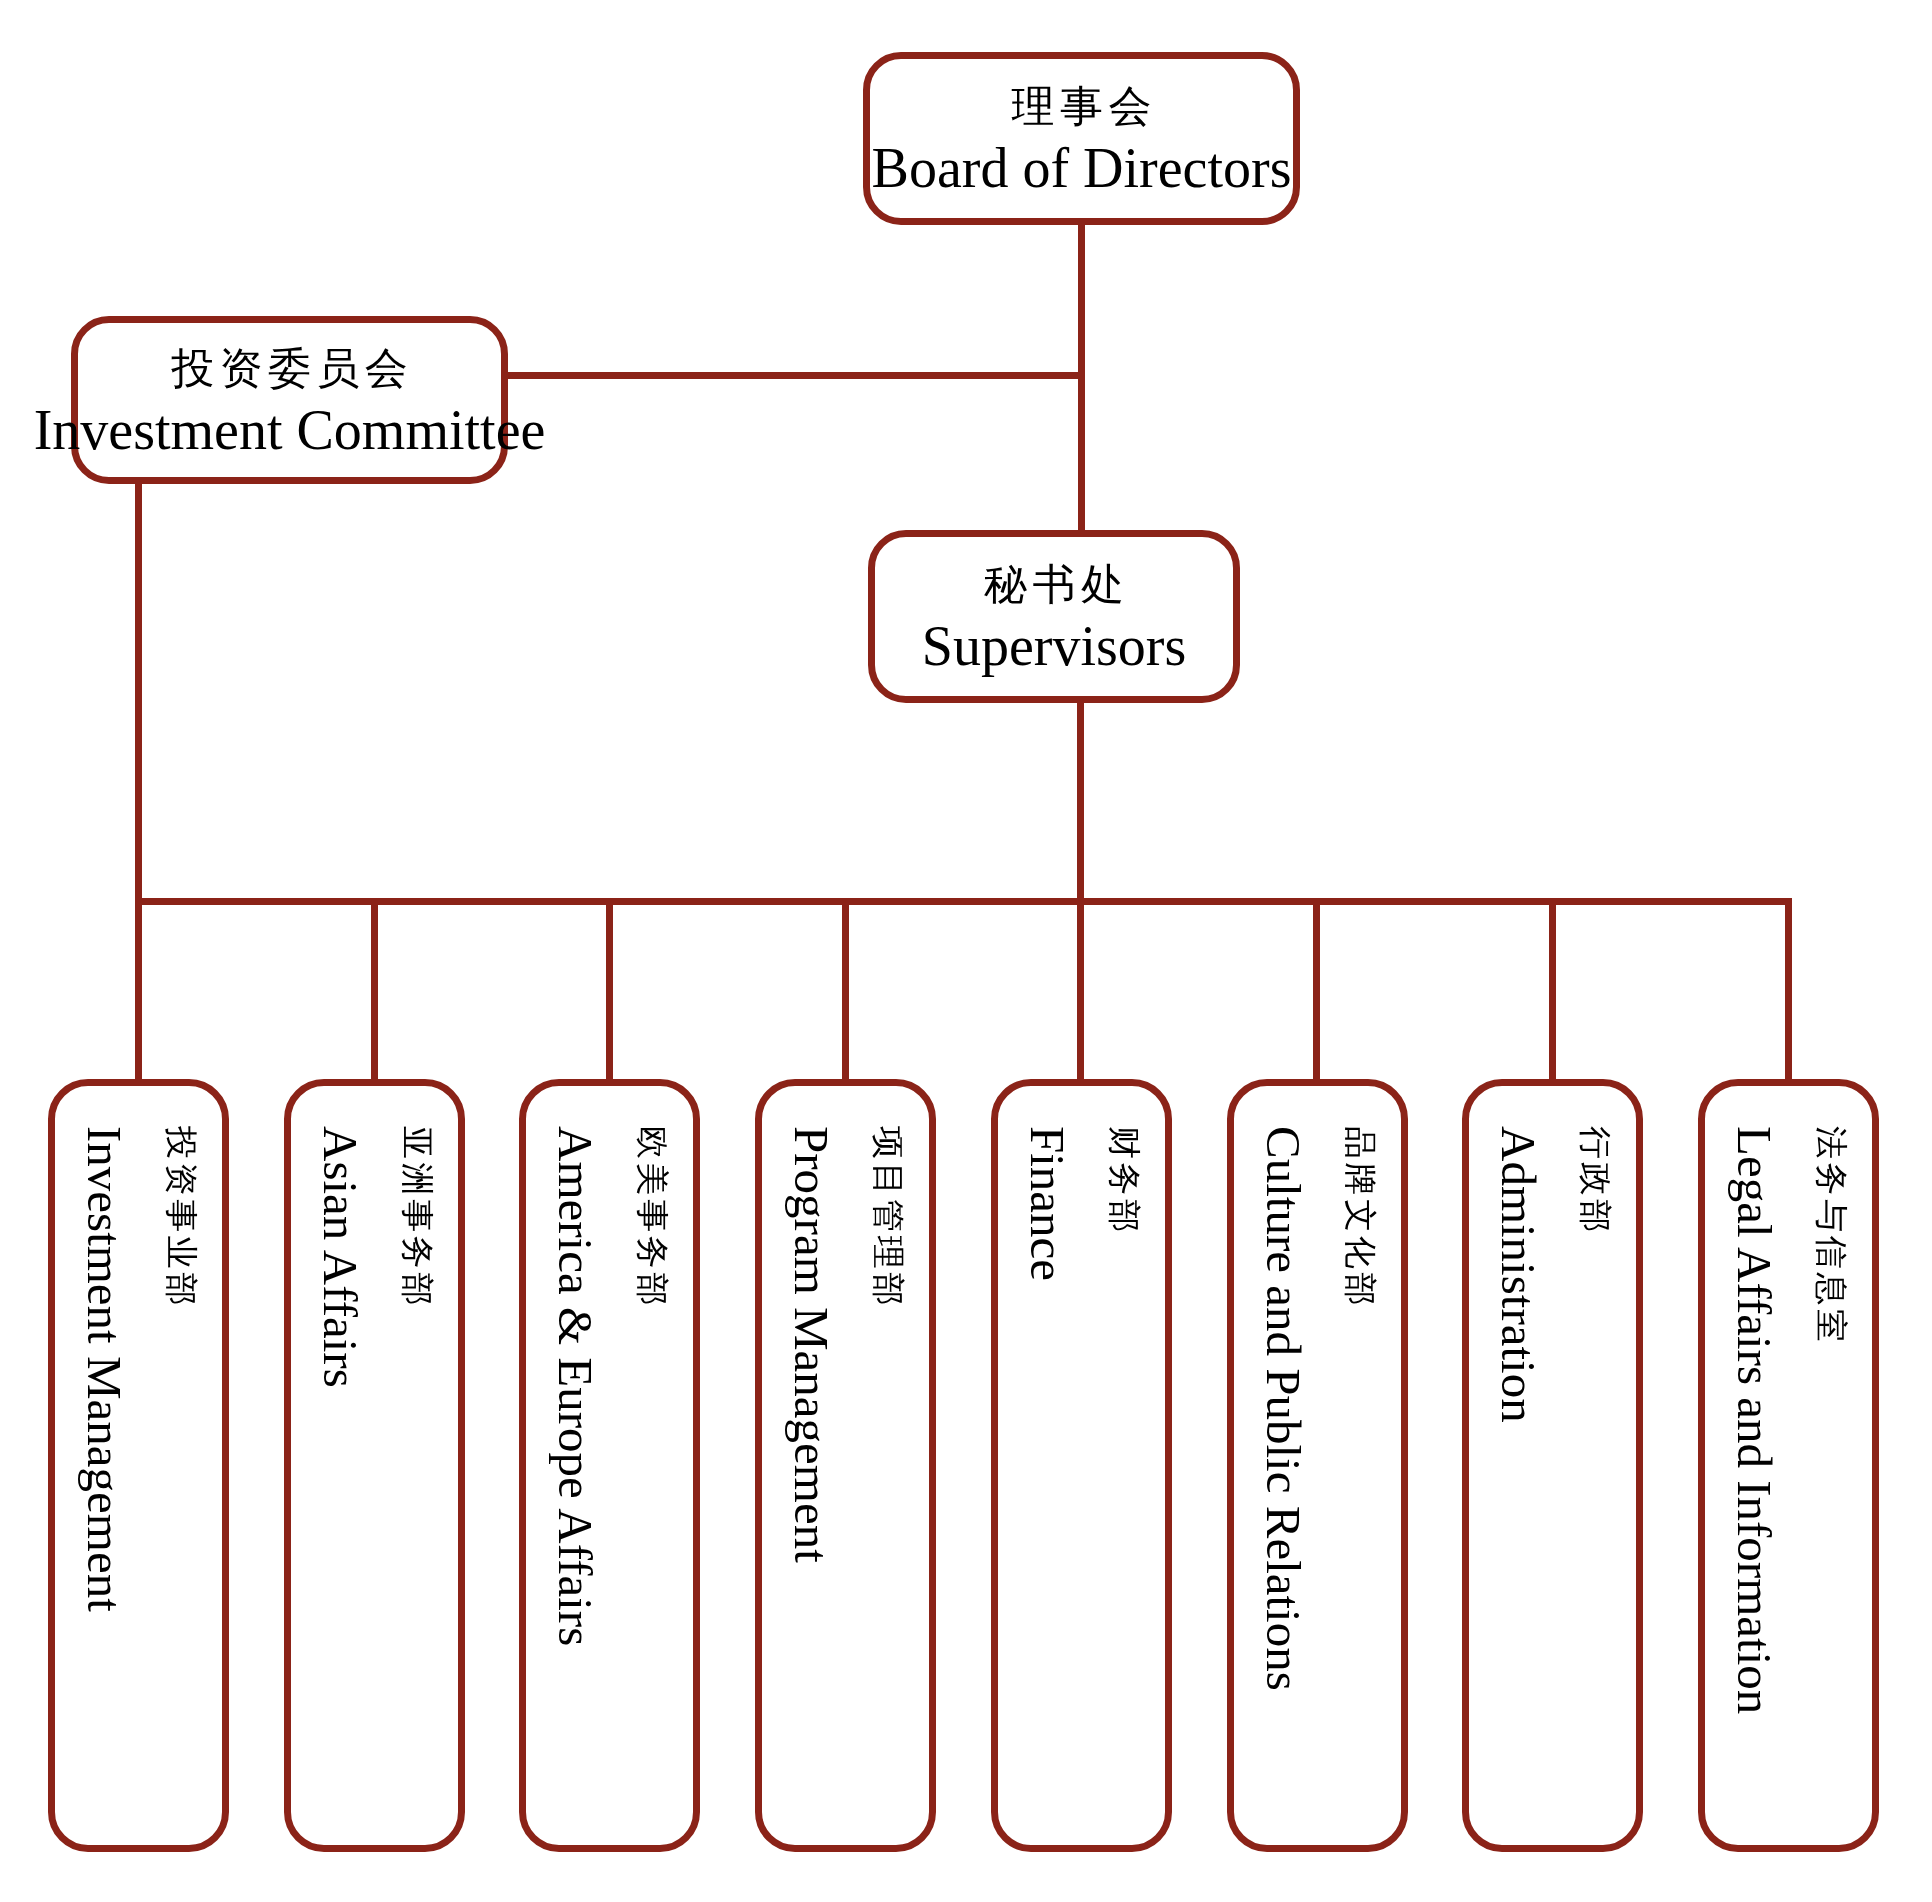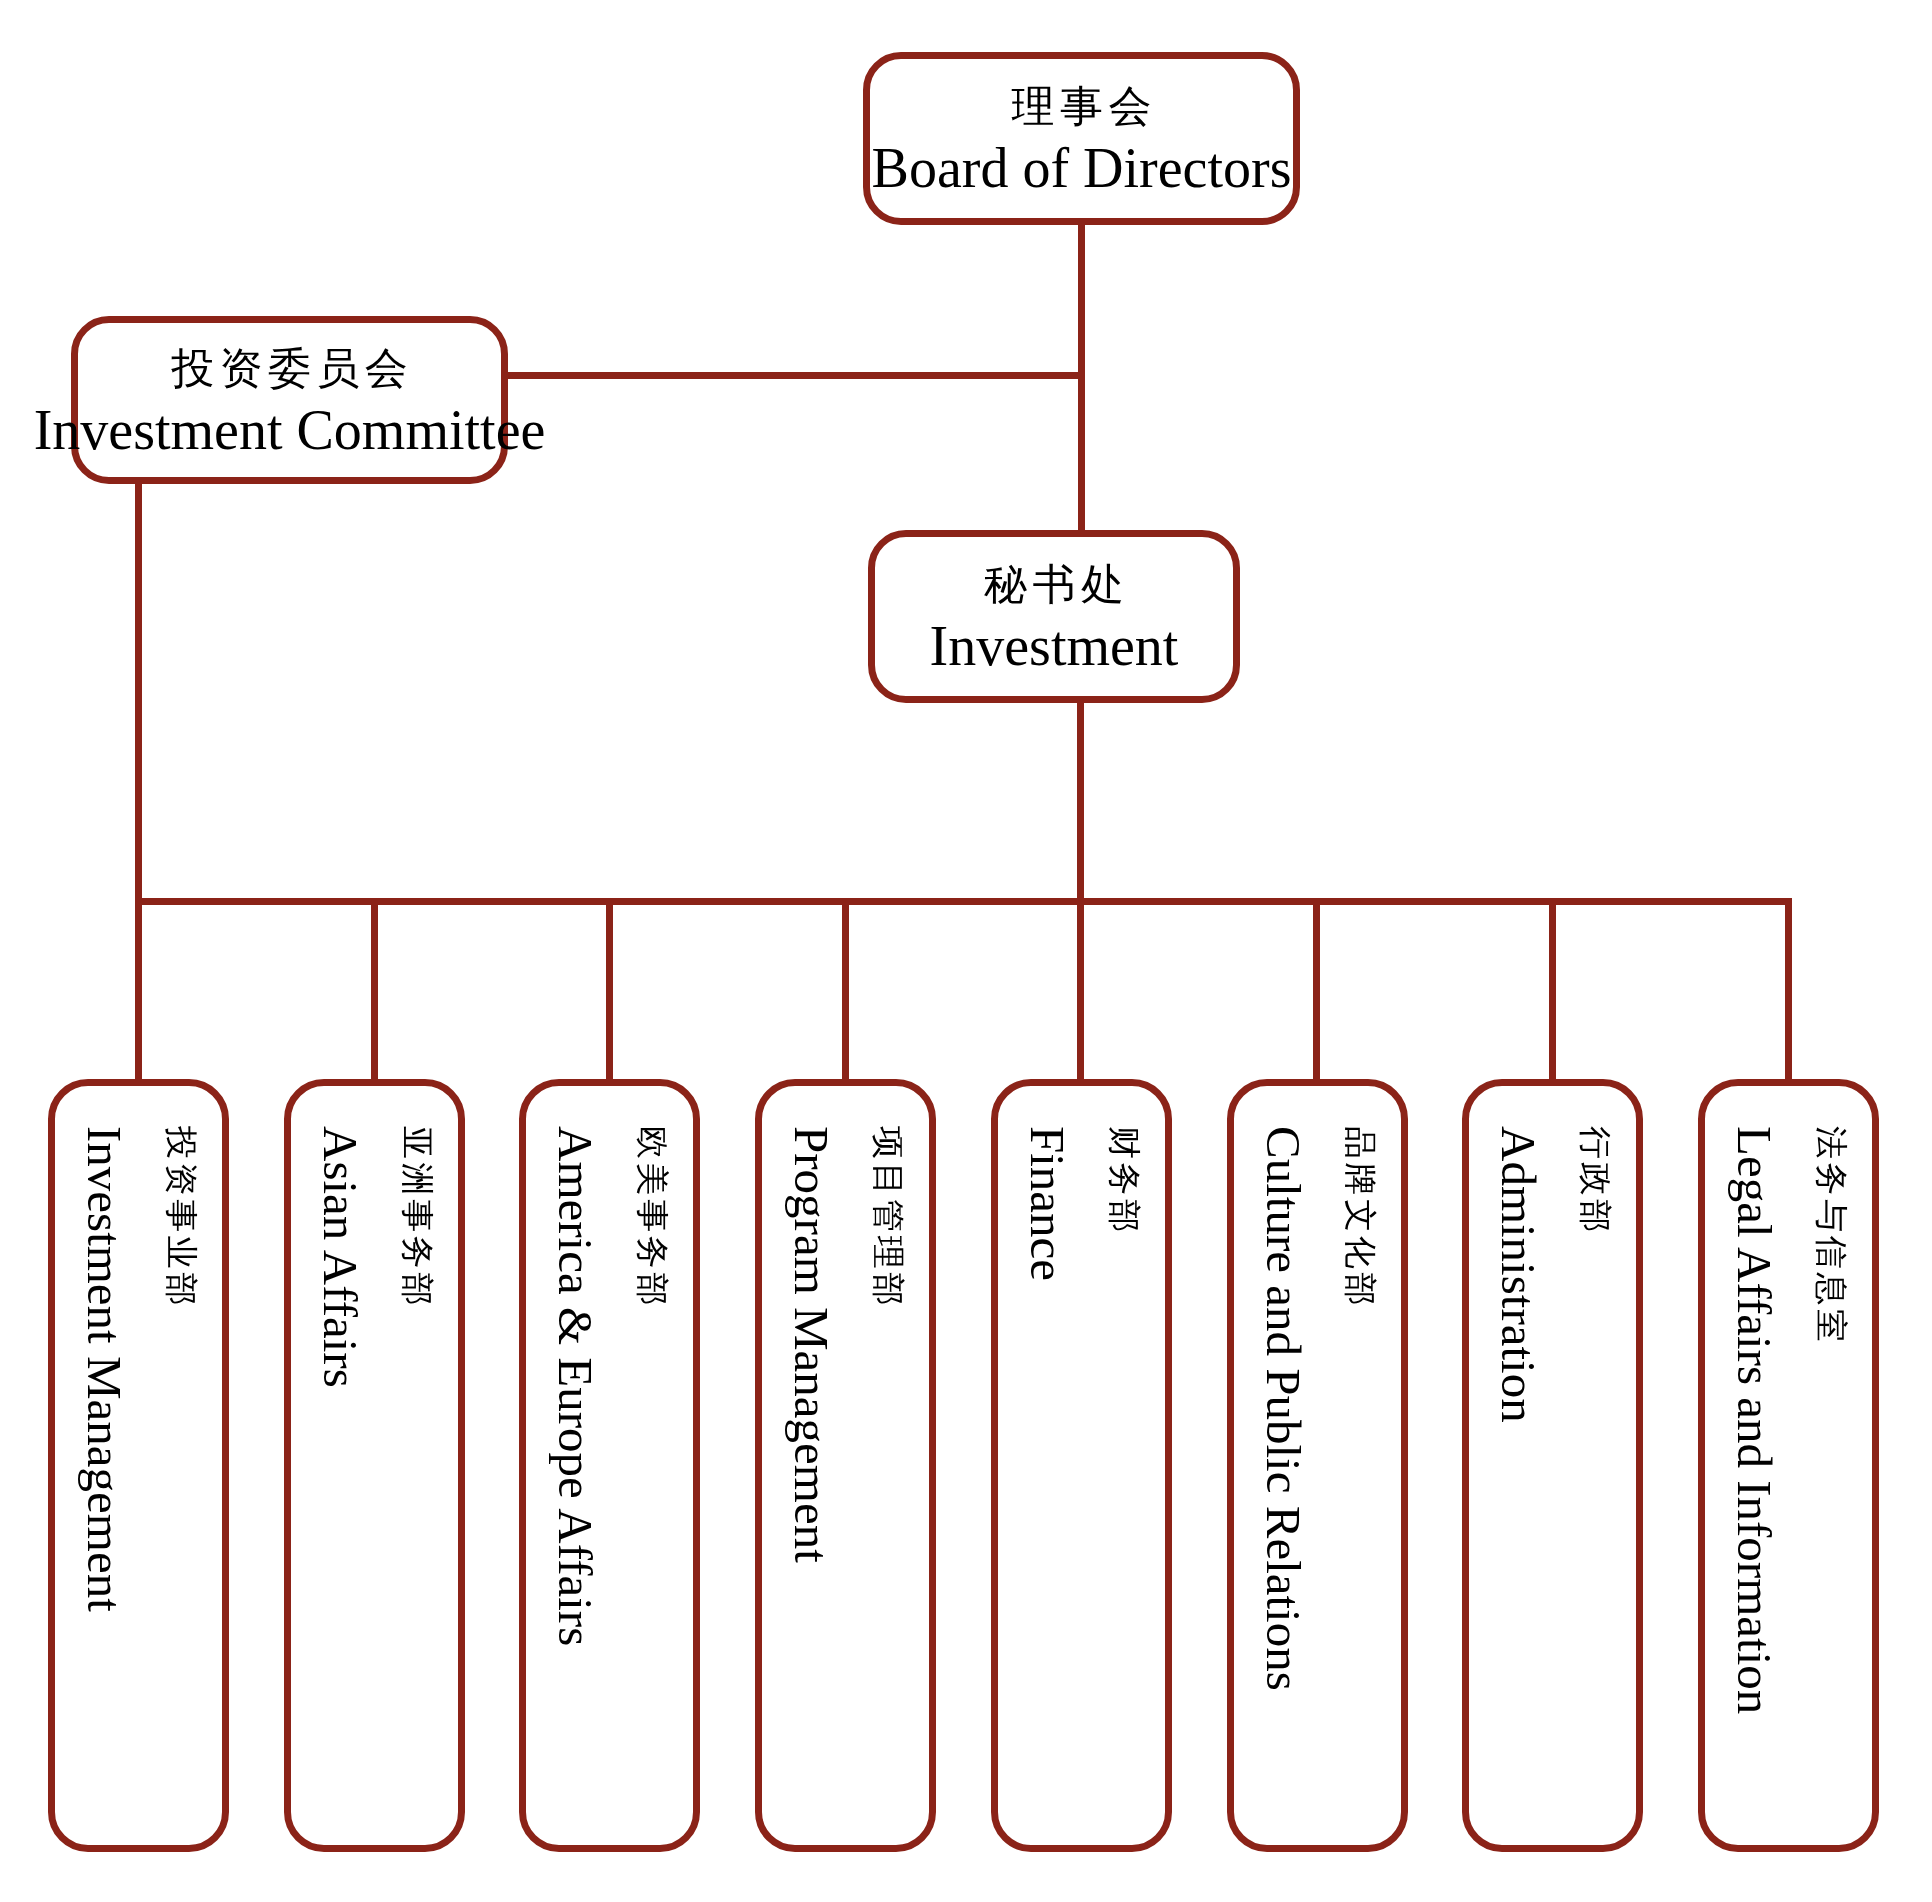--- a/index.html
+++ b/index.html
@@ -110,21 +110,21 @@
   </div>
 
 
   <div class="node" id="node-committee">
     <div class="zh">投资委员会</div>
     <div class="en">Investment Committee</div>
   </div>
 
   <div class="node" id="node-secretariat">
     <div class="zh">秘书处</div>
-    <div class="en">Investment</div>
+    <div class="en">Supervisors</div>
   </div>
 
   <div class="dept" style="left:48px;">
     <div class="rot">
       <div class="zh">投资事业部</div>
       <div class="en">Investment Management</div>
     </div>
   </div>
 
   <div class="dept" style="left:284px;">

